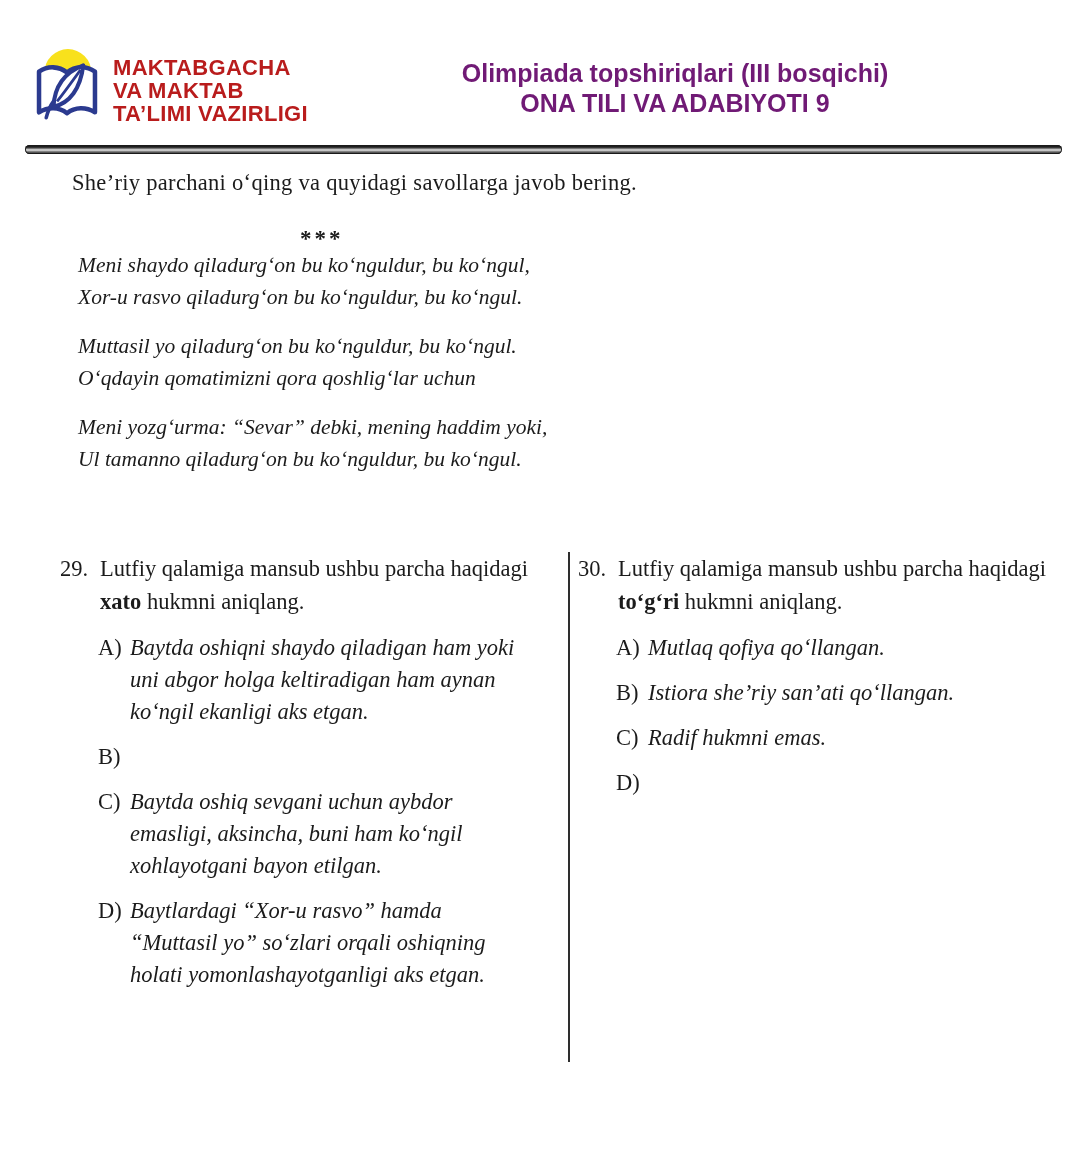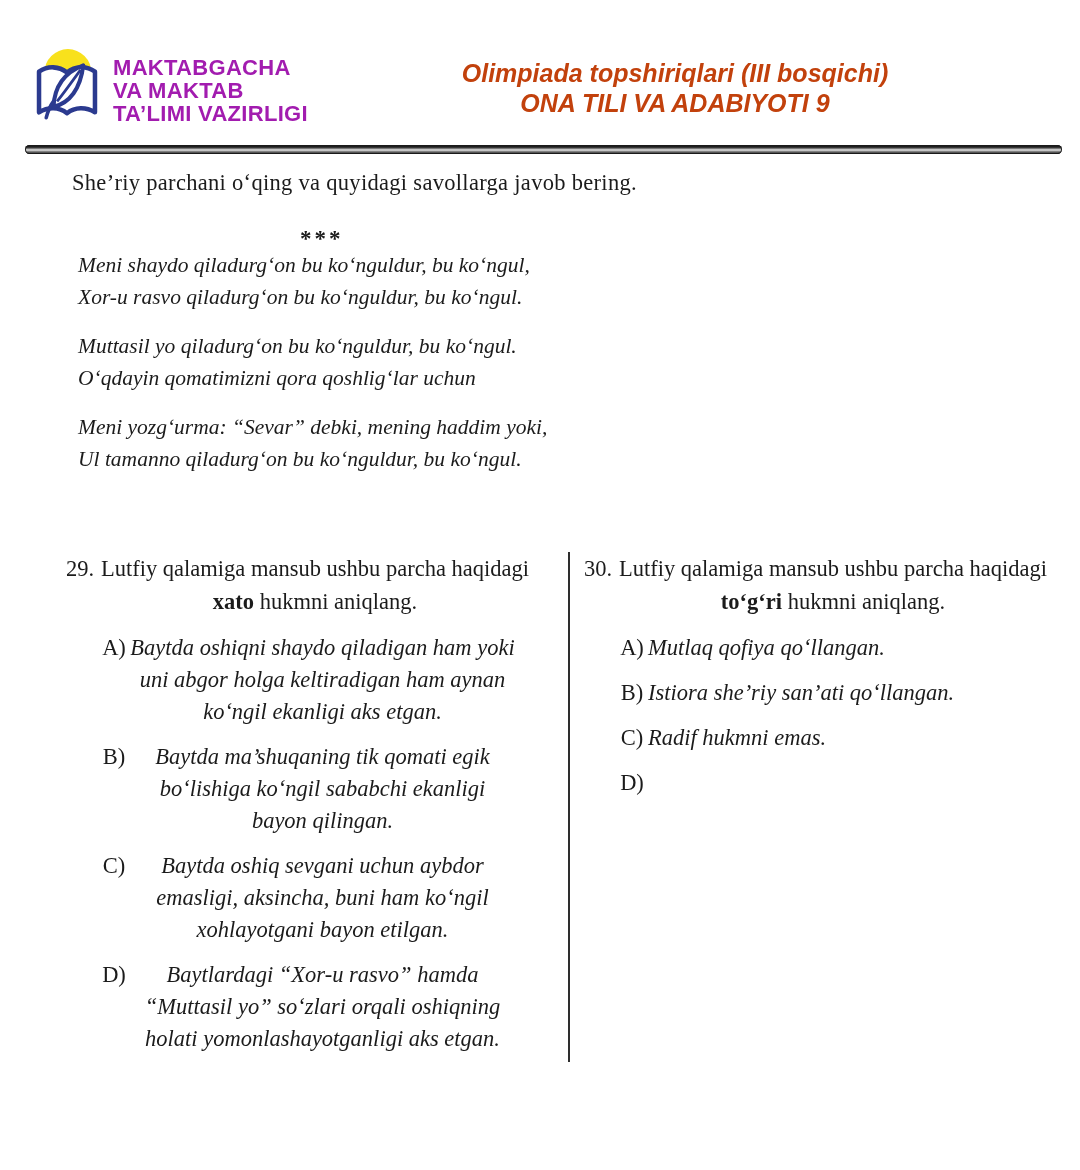--- a/index.html
+++ b/index.html
@@ -3,40 +3,40 @@
 <meta charset="utf-8">
 <style>
   html,body{margin:0;padding:0;background:#ffffff;}
   body{width:1080px;height:1170px;font-family:"Liberation Serif",serif;color:#1b1b1b;}
   .page{position:relative;width:1080px;height:1170px;background:#ffffff;overflow:hidden;}
 
   
   .logo{position:absolute;left:30px;top:44px;display:flex;align-items:flex-start;}
   .logo svg{display:block;}
   .logo-text{margin-left:9px;margin-top:12px;font-family:"Liberation Sans",sans-serif;
-             font-weight:bold;font-size:22px;line-height:23px;color:#a21caf;letter-spacing:0.3px;}
+             font-weight:bold;font-size:22px;line-height:23px;color:#b91c1c;letter-spacing:0.3px;}
   .title{position:absolute;left:390px;top:58px;width:570px;text-align:center;
          font-family:"Liberation Sans",sans-serif;font-weight:bold;font-size:25px;
-         line-height:30px;color:#c2410c;font-style:italic;}
+         line-height:30px;color:#701a75;}
 
   
   .rule{position:absolute;left:25px;top:145px;width:1037px;height:9px;border-radius:5px;
         background:linear-gradient(180deg,#3c3c3c 0%,#141414 22%,#9a9a9a 45%,#efefef 55%,#8a8a8a 70%,#111111 100%);
         box-shadow:0 0 0 1px #1a1a1a inset;}
 
   .instruction{position:absolute;left:72px;top:170px;font-weight:normal;font-size:22.5px;letter-spacing:0.3px;}
   .stars{position:absolute;left:300px;top:226px;font-size:23px;font-weight:bold;letter-spacing:3px;}
 
   .poem{position:absolute;left:78px;top:249px;font-style:italic;font-size:21.5px;line-height:32px;}
   .stanza{margin:0 0 17px 0;}
   .poem-line{white-space:nowrap;}
 
   
   .questions{position:absolute;left:0;top:552px;width:1080px;display:flex;align-items:flex-start;}
-  .col{box-sizing:border-box;text-align:center;}
+  .col{box-sizing:border-box;}
   .col-left{width:506px;margin-left:60px;}
   .v-divider{width:2px;height:510px;background:#2e2e2e;margin-left:2px;flex:none;}
   .col-right{margin-left:8px;width:500px;}
 
   .q-head{display:flex;font-size:22.5px;line-height:33px;}
   .q-num{flex:none;width:40px;}
   .q-text{margin:0;max-width:430px;}
   .q-text b{font-weight:bold;}
 
   .opts{margin-top:14px;margin-left:38px;}
@@ -100,21 +100,20 @@
           <span>hukmni aniqlang.</span>
         </p>
       </div>
       <div class="opts">
         <div class="opt">
           <span class="opt-label">A)</span>
           <span class="opt-text">Baytda oshiqni shaydo qiladigan ham yoki uni abgor holga keltiradigan ham aynan koʻngil ekanligi aks etgan.</span>
         </div>
         <div class="opt">
           <span class="opt-label">B)</span>
-          <span class="opt-text">Baytda ma’shuqaning tik qomati egik boʻlishiga koʻngil sababchi ekanligi bayon qilingan.</span>
         </div>
         <div class="opt">
           <span class="opt-label">C)</span>
           <span class="opt-text">Baytda oshiq sevgani uchun aybdor emasligi, aksincha, buni ham koʻngil xohlayotgani bayon etilgan.</span>
         </div>
         <div class="opt">
           <span class="opt-label">D)</span>
           <span class="opt-text">Baytlardagi “Xor-u rasvo” hamda “Muttasil yo” soʻzlari orqali oshiqning holati yomonlashayotganligi aks etgan.</span>
         </div>
       </div>

